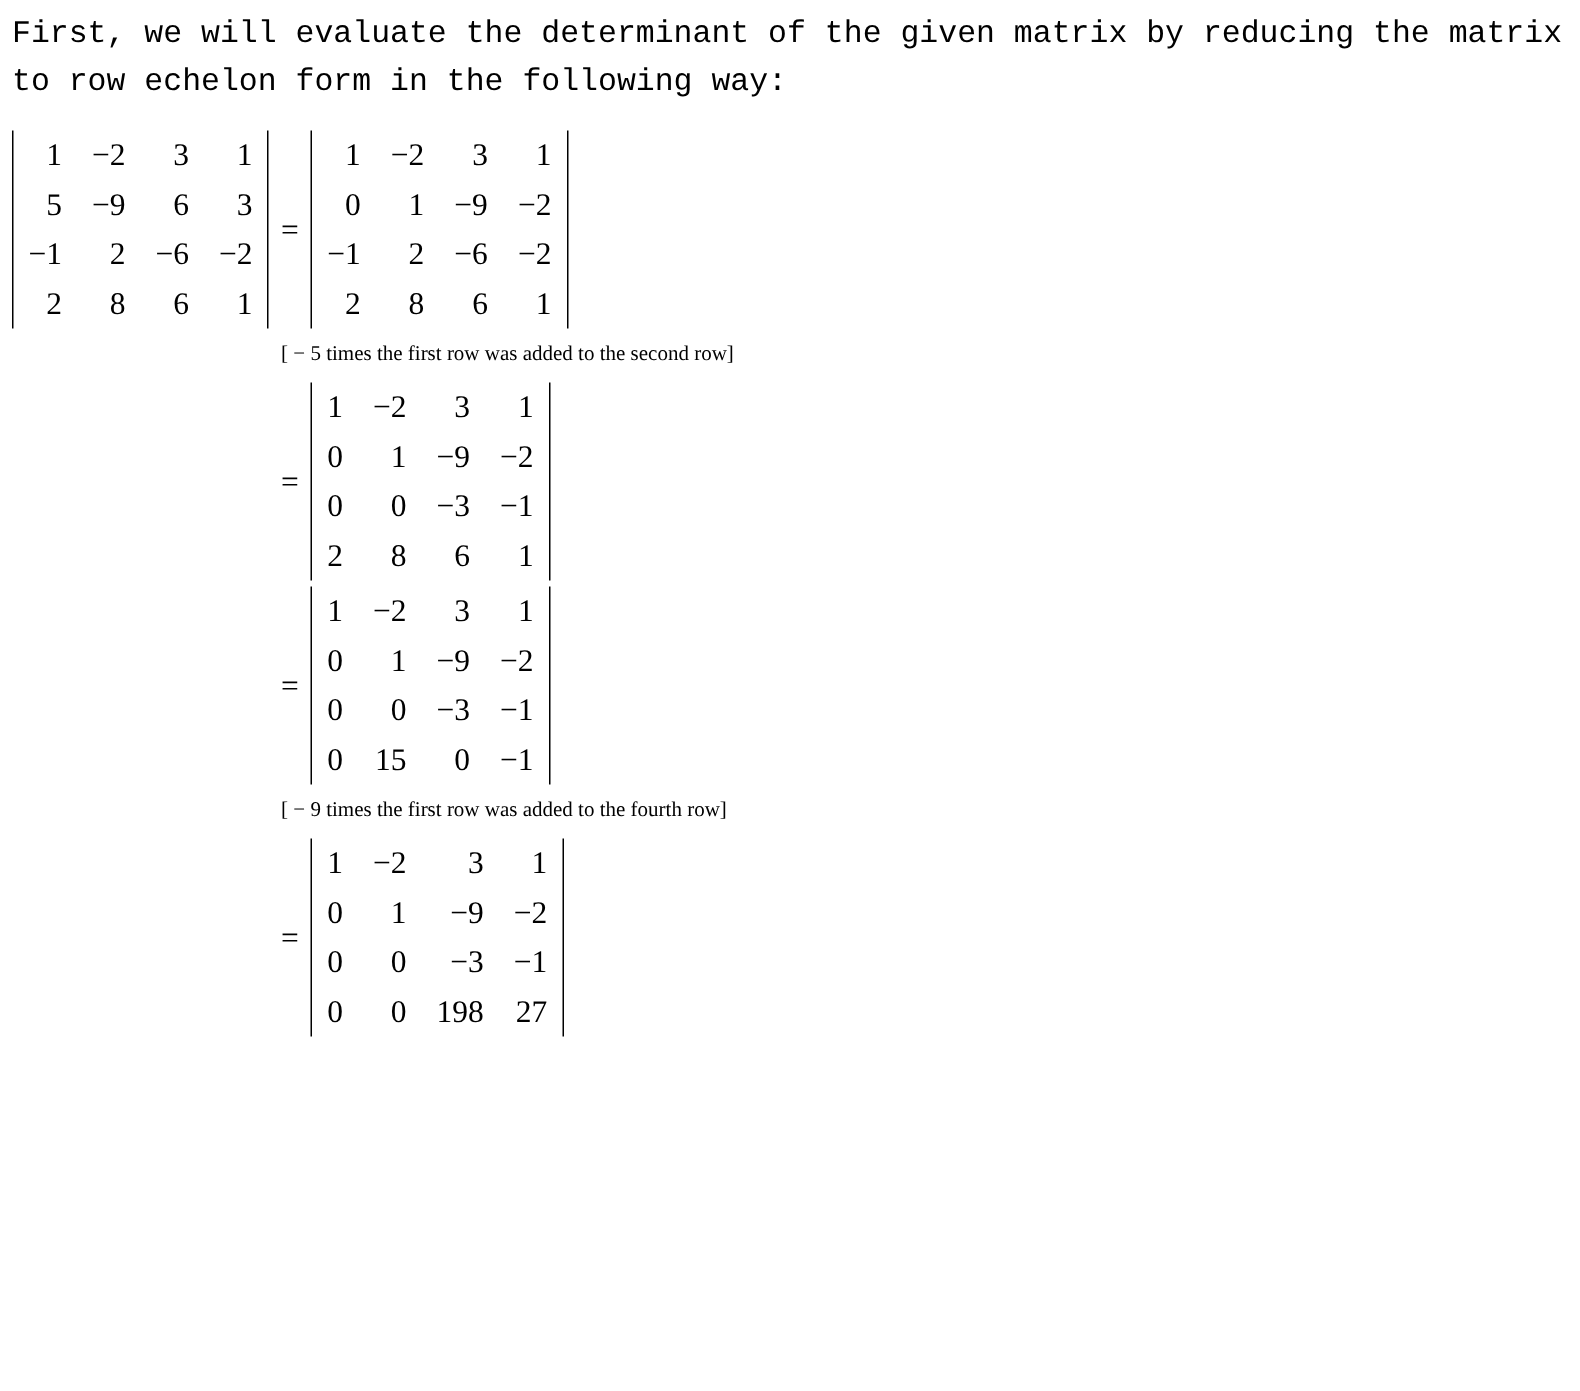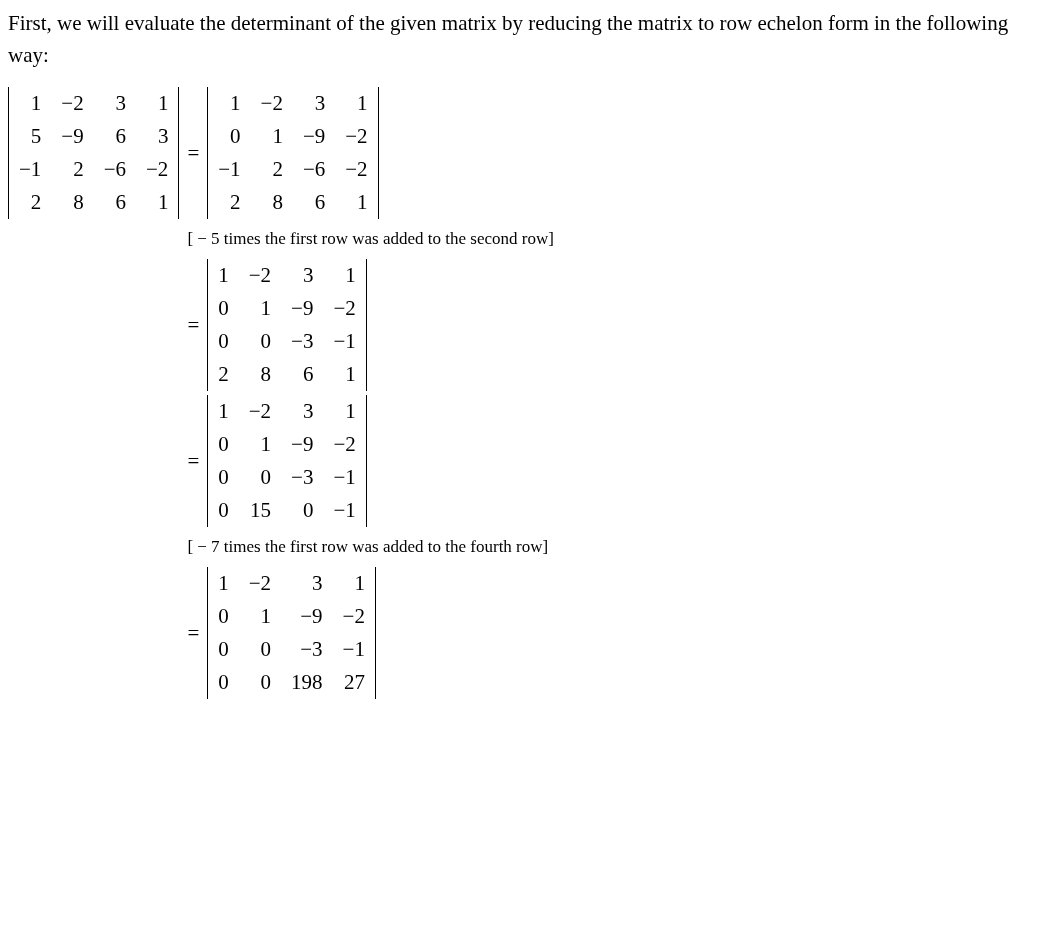--- a/index.html
+++ b/index.html
@@ -6,20 +6,21 @@
       font-family: 'Times New Roman', Times, serif;
       font-size: 21px;
       margin: 0;
       padding: 8px;
       background: white;
       color: black;
     }
     .intro {
       line-height: 1.5;
       margin-bottom: 16px;
+      font-family: Liberation Mono, monospace;
     }
     .math-container {
       display: flex;
       align-items: flex-start;
     }
     .lhs {
       flex-shrink: 0;
     }
     .steps {
       display: flex;
@@ -48,21 +49,21 @@
     }
     .det-table td {
       text-align: right;
       padding: 4px 10px;
       font-variant-numeric: lining-nums;
     }
     .explain {
       margin-left: 8px;
       margin-top: 6px;
       margin-bottom: 10px;
-      font-size: 17px;
+      font-size: 14px;
     }
   </style>
 </head>
 <body>
 
 <div class="intro">First, we will evaluate the determinant of the given matrix by reducing the matrix to row echelon form in the following way:</div>
 
 <div class="math-container">
   <div class="lhs">
     <div class="det">
@@ -201,21 +202,21 @@
                 <td>0</td>
                 <td>15</td>
                 <td>0</td>
                 <td>−1</td>
               </tr>
         </tbody>
           </table>
         <div class="det-bar"></div>
       </div>
     </div>
-    <div class="explain">[ − 7 times the first row was added to the fourth row]</div>
+    <div class="explain">[ − 9 times the first row was added to the fourth row]</div>
 
     <div class="step">
       <span class="equals">=</span>
       <div class="det">
         <div class="det-bar"></div>
         <table class="det-table">
           <tbody>
               <tr>
                 <td>1</td>
                 <td>−2</td>

